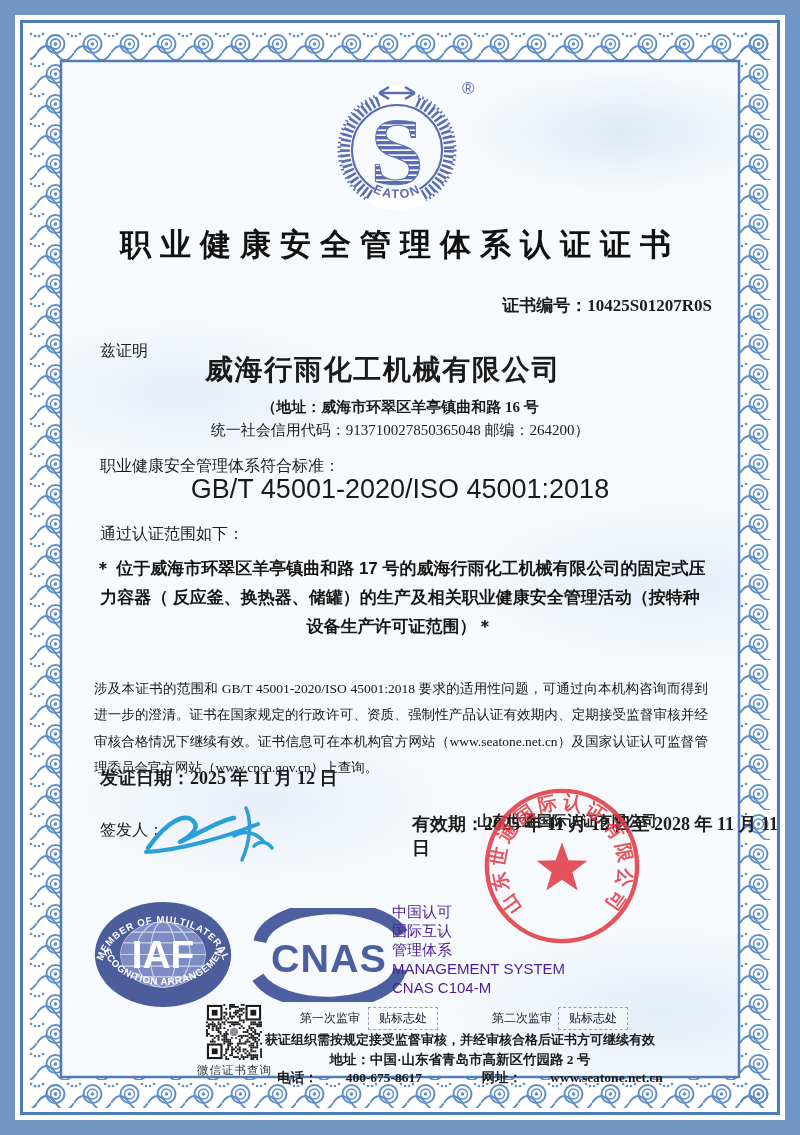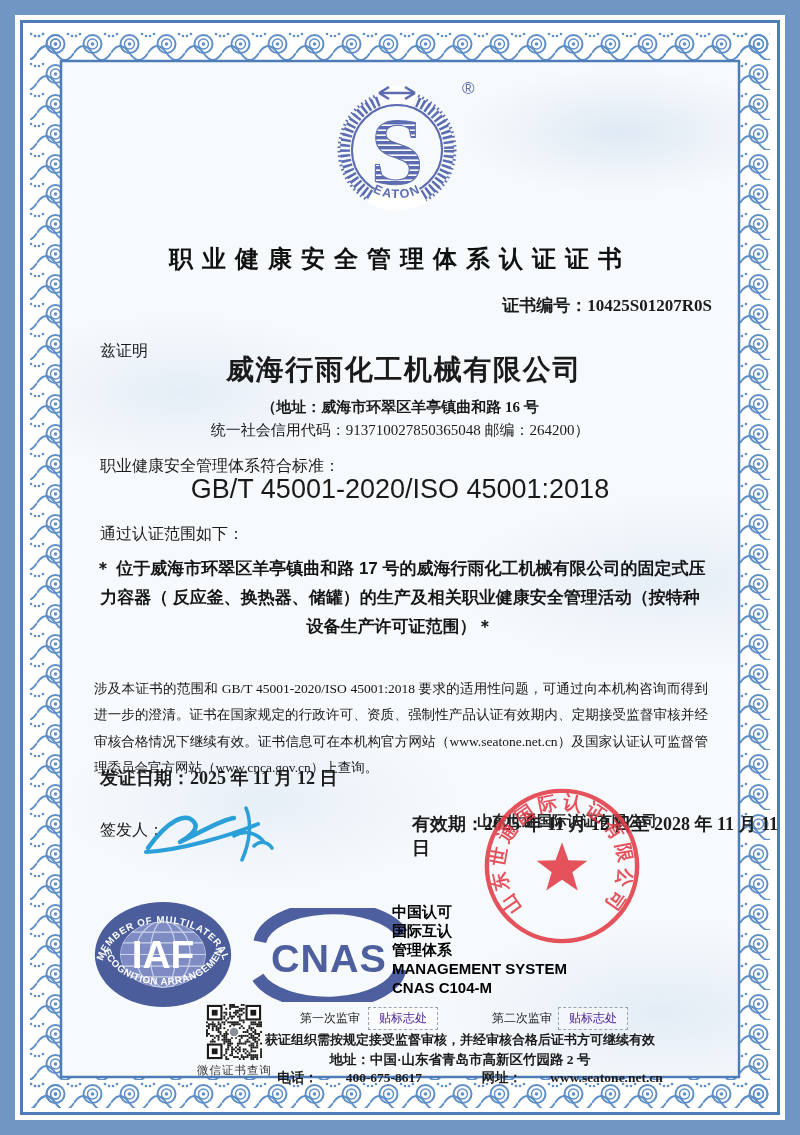--- a/index.html
+++ b/index.html
@@ -8,44 +8,44 @@
   .abs{position:absolute;}
   .frame-svg{position:absolute;left:0;top:0;}
   .clouds{position:absolute;left:62px;top:62px;width:676px;height:1014px;
     background:
       radial-gradient(ellipse 230px 90px at 560px 70px, rgba(210,224,240,.65), rgba(210,224,240,0) 70%),
       radial-gradient(ellipse 260px 110px at 120px 330px, rgba(214,227,242,.55), rgba(214,227,242,0) 70%),
       radial-gradient(ellipse 300px 120px at 610px 520px, rgba(211,225,241,.5), rgba(211,225,241,0) 70%),
       radial-gradient(ellipse 280px 120px at 200px 740px, rgba(214,227,242,.5), rgba(214,227,242,0) 70%),
       radial-gradient(ellipse 320px 130px at 600px 950px, rgba(211,225,241,.55), rgba(211,225,241,0) 70%);
   }
-  .title{left:62px;top:243px;width:676px;text-align:center;font-size:24px;font-weight:700;
+  .title{left:62px;top:224px;width:676px;text-align:center;font-size:31px;font-weight:700;
          letter-spacing:9px;color:#111;}
   .certno{top:294px;right:88px;font-size:17px;font-weight:700;}
   .intro{left:100px;top:341px;font-size:16px;}
-  .company{left:66px;top:351px;width:676px;text-align:center;font-size:28px;font-weight:700;letter-spacing:.06em;}
+  .company{left:45px;top:351px;width:676px;text-align:center;font-size:28px;font-weight:700;letter-spacing:.06em;}
   .addr{left:62px;top:398px;width:676px;text-align:center;font-size:15px;font-weight:700;}
   .code{left:62px;top:421px;width:676px;text-align:center;font-size:15px;font-weight:400;}
   .stdintro{left:100px;top:456px;font-size:16px;}
   .standard{left:62px;top:474px;width:676px;text-align:center;font-size:27px;
             font-family:"Liberation Sans",sans-serif;color:#1a1a1a;}
   .scopeintro{left:100px;top:524px;font-size:16px;}
   .scope{left:92px;top:554px;width:616px;text-align:center;font-size:17px;font-weight:700;
          line-height:1.72;font-family:"Liberation Sans",sans-serif;color:#161616;}
   .legal{left:94px;top:676px;width:614px;font-size:13.5px;line-height:1.95;text-align:justify;color:#141414;}
   .daterow{font-size:18px;font-weight:600;}
   .issue{left:100px;top:766px;}
   .valid{left:412px;top:812px;}
   .signer{left:100px;top:820px;font-size:16px;}
   .issuer-print{left:477px;top:812px;font-size:15px;font-weight:700;color:#222;}
-  .cnas-block{left:392px;top:902px;font-size:15px;font-weight:700;line-height:19px;
-              font-family:"Liberation Sans",sans-serif;color:#000000;}
+  .cnas-block{left:392px;top:902px;font-size:15px;font-weight:400;line-height:19px;
+              font-family:"Liberation Sans",sans-serif;color:#4c1d95;}
   .qr-caption{left:197px;top:1063px;font-size:11.5px;letter-spacing:1px;color:#333;}
   .audit{font-size:12px;color:#222;top:1010px;}
-  .sticker-box{top:1007px;font-size:12px;color:#4c1d95;border:1px dashed #9aa4b5;padding:2px 10px;background:rgba(255,255,255,.4);}
+  .sticker-box{top:1007px;font-size:12px;color:#0f172a;border:1px dashed #9aa4b5;padding:2px 10px;background:rgba(255,255,255,.4);}
   .notice{left:240px;top:1031px;width:440px;text-align:center;font-size:13px;font-weight:700;}
   .address{left:240px;top:1051px;width:440px;text-align:center;font-size:13.5px;font-weight:600;}
   .phonerow{left:240px;top:1069px;width:460px;text-align:center;font-size:13.5px;font-weight:600;}
   .phonerow span{margin:0 14px;}
 </style>
 </head>
 <body>
 
 <div class="page">
 

